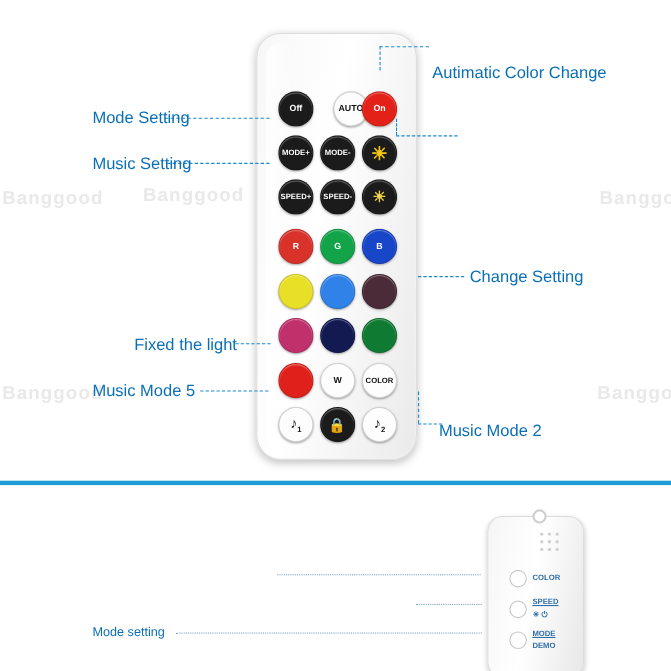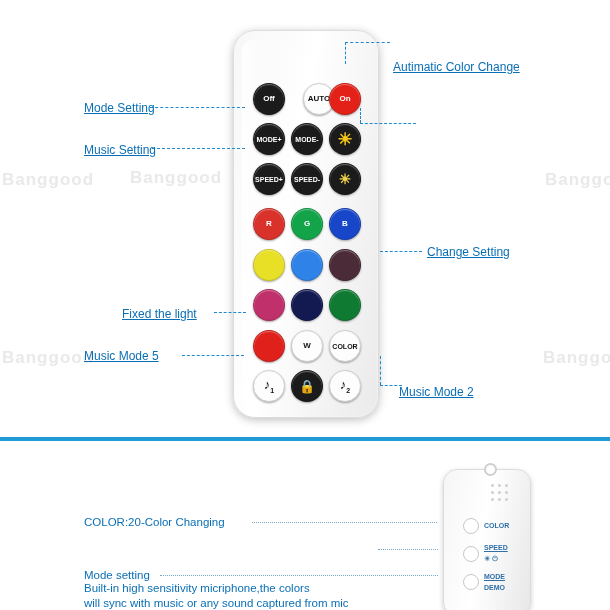--- a/index.html
+++ b/index.html
@@ -39,23 +39,22 @@
     font-size:8px;font-weight:bold;color:#fff;
     box-shadow:0 1px 2px rgba(0,0,0,.35), inset 0 1px 1px rgba(255,255,255,.35);
     border:1px solid rgba(0,0,0,.12);
     text-align:center;line-height:1;
   }
   .btn.white{background:#fdfdfd;color:#111;border:1px solid #d0d0d0;}
   .btn.black{background:#1b1b1b;color:#fff;}
   .btn.tiny{font-size:7px;}
   
   .label{
-    position:absolute;color:#0a6fb5;font-size:12px;line-height:14px;
+    position:absolute;color:#0a6fb5;font-size:15px;line-height:14px;
     white-space:pre-line;
-    text-decoration:underline;
   }
   .dash-h{
     position:absolute;height:0;border-top:1px dashed #1b8ad1;
   }
   .dash-v{
     position:absolute;width:0;border-left:1px dashed #1b8ad1;
   }
   
   #bottom-panel{
     position:absolute;left:0;top:437px;width:610px;height:173px;
@@ -168,30 +167,27 @@
   <div class="dash-h" style="left:182px;top:355px;width:62px;"></div>
   <div class="label" style="left:84px;top:349px;">Music Mode 5</div>
 
   <div class="dash-v" style="left:380px;top:356px;height:29px;"></div>
   <div class="dash-h" style="left:380px;top:385px;width:22px;"></div>
   <div class="label" style="left:399px;top:385px;">Music Mode 2</div>
 </div>
 
 <div id="bottom-panel">
 
-  <div class="bline" style="left:84px;top:74px;">COLOR:20-Color Changing</div>
   <div class="dots" style="left:252px;top:81px;width:185px;"></div>
 
   <div class="dots" style="left:378px;top:108px;width:60px;"></div>
 
   <div class="bline" style="left:84px;top:127px;">Mode setting</div>
   <div class="dots" style="left:160px;top:134px;width:278px;"></div>
 
-  <div class="bline" style="left:84px;top:140px;">Built-in high sensitivity micriphone,the colors
-will sync with music or any sound captured from mic</div>
 
   <div id="mini-remote">
     <div id="mini-hole"></div>
     <div class="speaker" style="left:47px;top:14px;"></div>
     <div class="speaker" style="left:54px;top:14px;"></div>
     <div class="speaker" style="left:61px;top:14px;"></div>
     <div class="speaker" style="left:47px;top:21px;"></div>
     <div class="speaker" style="left:54px;top:21px;"></div>
     <div class="speaker" style="left:61px;top:21px;"></div>
     <div class="speaker" style="left:47px;top:28px;"></div>

